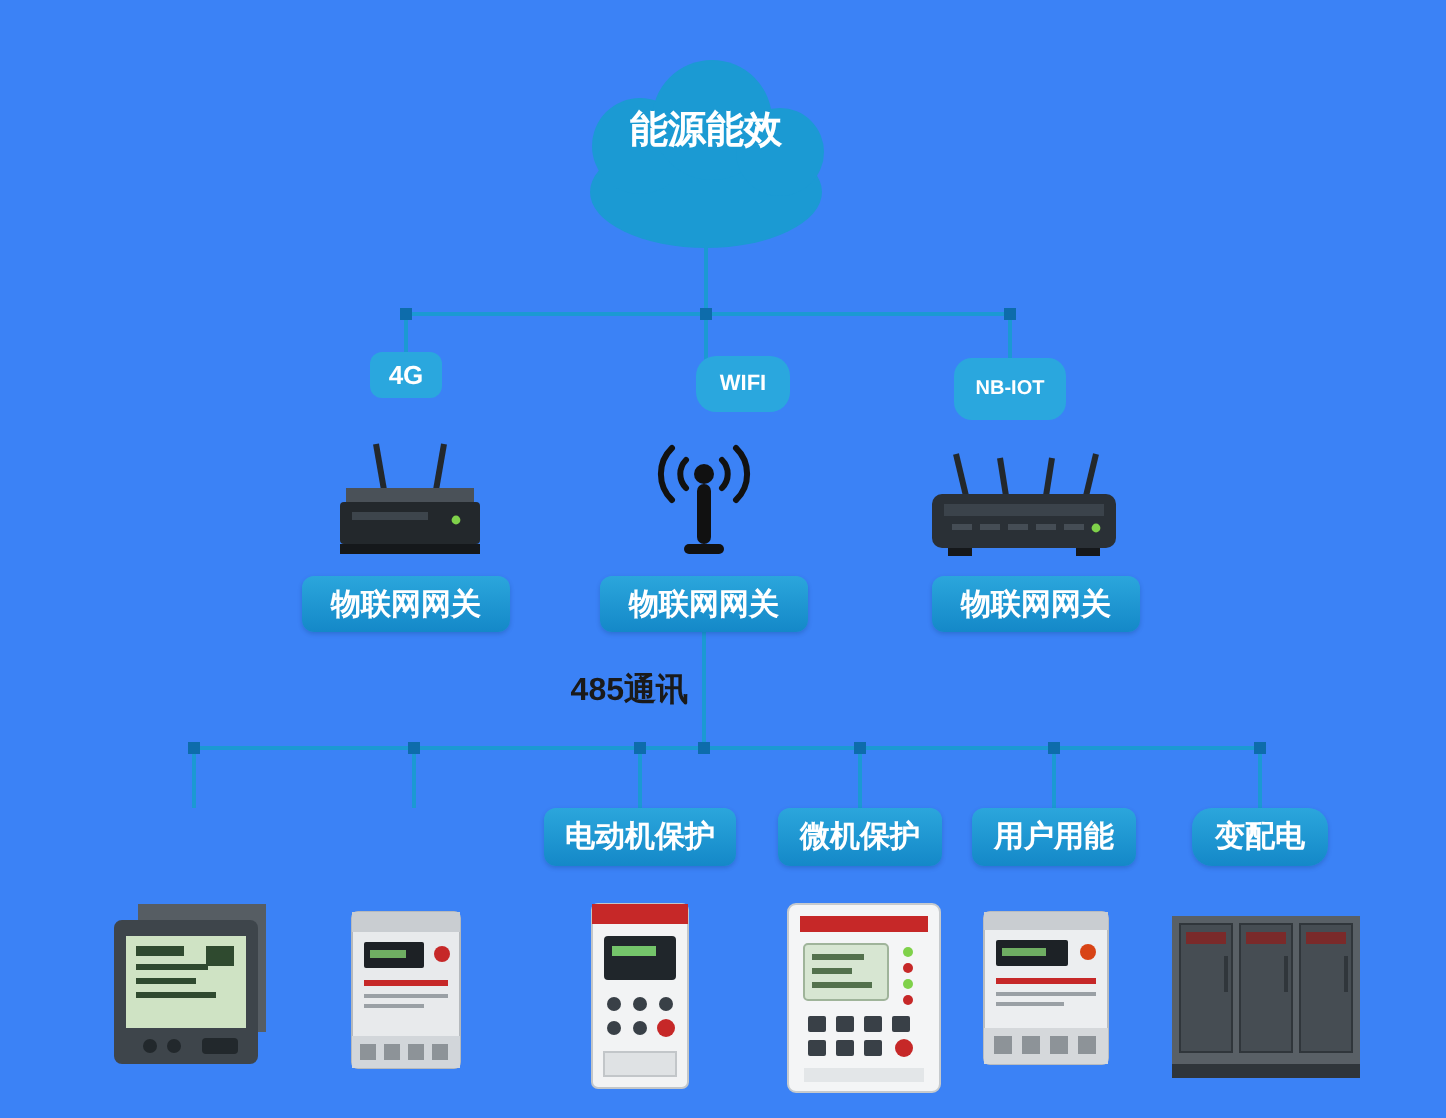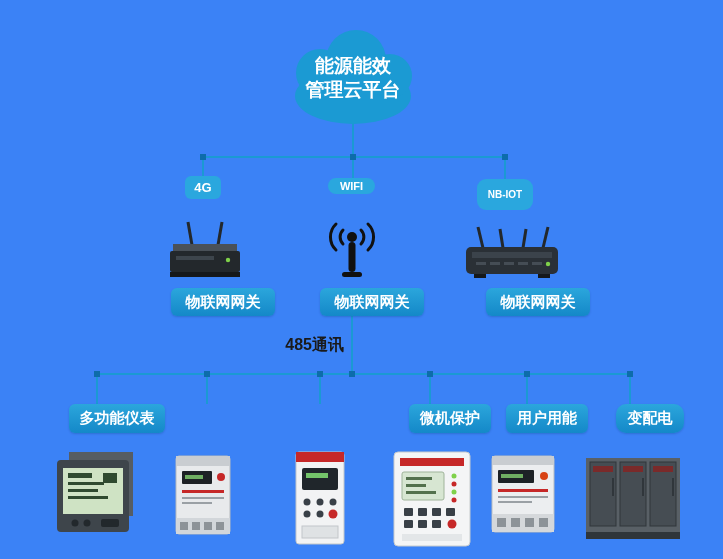--- a/index.html
+++ b/index.html
@@ -12,28 +12,27 @@
   .cloud-wrap{left:278px;top:28px;width:150px;height:100px;}
   .cloud-text{
     position:absolute;left:0;top:26px;width:150px;text-align:center;
     color:#ffffff;font-weight:bold;font-size:19px;line-height:24px;z-index:3;
   }
   .badge{
     display:flex;align-items:center;justify-content:center;
     background:#2aa7de;color:#ffffff;font-weight:bold;z-index:3;
   }
   .badge-4g{left:185px;top:176px;width:36px;height:23px;border-radius:6px;font-size:13px;}
-  .badge-wifi{left:328px;top:178px;width:47px;height:16px;border-radius:10px;font-size:11px;}
+  .badge-wifi{left:348px;top:178px;width:47px;height:28px;border-radius:10px;font-size:11px;}
   .badge-nbiot{left:477px;top:179px;width:56px;height:31px;border-radius:9px;font-size:10px;}
   .btn{
     display:flex;align-items:center;justify-content:center;
     background:linear-gradient(180deg,#2ba6dc 0%,#1488c8 100%);
     color:#ffffff;font-weight:bold;border-radius:6px;
     box-shadow:0 1px 2px rgba(0,60,110,.25);
-    margin-left:20px;
   }
   .gw-btn{top:288px;width:104px;height:28px;font-size:15px;}
   .dev-btn{top:404px;height:29px;font-size:15px;}
   .bus-label{
     position:absolute;left:252px;top:335px;width:92px;text-align:right;
     color:#1a1a1a;font-weight:bold;font-size:16px;z-index:3;
   }
   .img-wrap{position:absolute;z-index:2;}
 </style>
 </head>
@@ -79,21 +78,20 @@
     <svg width="150" height="100" viewBox="0 0 150 100">
       <g fill="#1b9ad3">
         <ellipse cx="75" cy="68" rx="58" ry="28"></ellipse>
         <circle cx="42" cy="45" r="24"></circle>
         <circle cx="78" cy="32" r="30"></circle>
         <circle cx="112" cy="48" r="22"></circle>
       </g>
     </svg>
     <div class="cloud-text">
       <div>能源能效</div>
-      <div>管理云平台</div>
     </div>
   </div>
 
   <div class="node badge badge-4g">4G</div>
   <div class="node badge badge-wifi">WIFI</div>
   <div class="node badge badge-nbiot">NB-IOT</div>
 
   <div class="img-wrap" style="left:164px;top:220px;">
     <svg width="82" height="64" viewBox="0 0 82 64">
       <line x1="24" y1="2" x2="28" y2="25" stroke="#23282c" stroke-width="3"></line>
@@ -142,21 +140,21 @@
       <rect x="78" y="50" width="12" height="4" fill="#15181b"></rect>
     </svg>
   </div>
 
   <div class="node btn gw-btn" style="left:151px;">物联网网关</div>
   <div class="node btn gw-btn" style="left:300px;">物联网网关</div>
   <div class="node btn gw-btn" style="left:466px;">物联网网关</div>
 
   <div class="bus-label">485通讯</div>
 
-  <div class="node btn dev-btn" style="left:49px;width:96px;">多功能仪表</div>
+  <div class="node btn dev-btn" style="left:272px;width:96px;">电动机保护</div>
   <div class="node btn dev-btn" style="left:389px;width:82px;">微机保护</div>
   <div class="node btn dev-btn" style="left:486px;width:82px;">用户用能</div>
   <div class="node btn dev-btn" style="left:596px;width:68px;border-radius:10px;">变配电</div>
 
   <div class="img-wrap" style="left:53px;top:448px;">
     <svg width="88" height="95" viewBox="0 0 88 95">
       <rect x="16" y="4" width="64" height="64" fill="#565d63"></rect>
       <rect x="4" y="12" width="72" height="72" rx="4" fill="#3e454b"></rect>
       <rect x="10" y="20" width="60" height="46" fill="#cfe3c4"></rect>
       <g fill="#2f4a2f">

